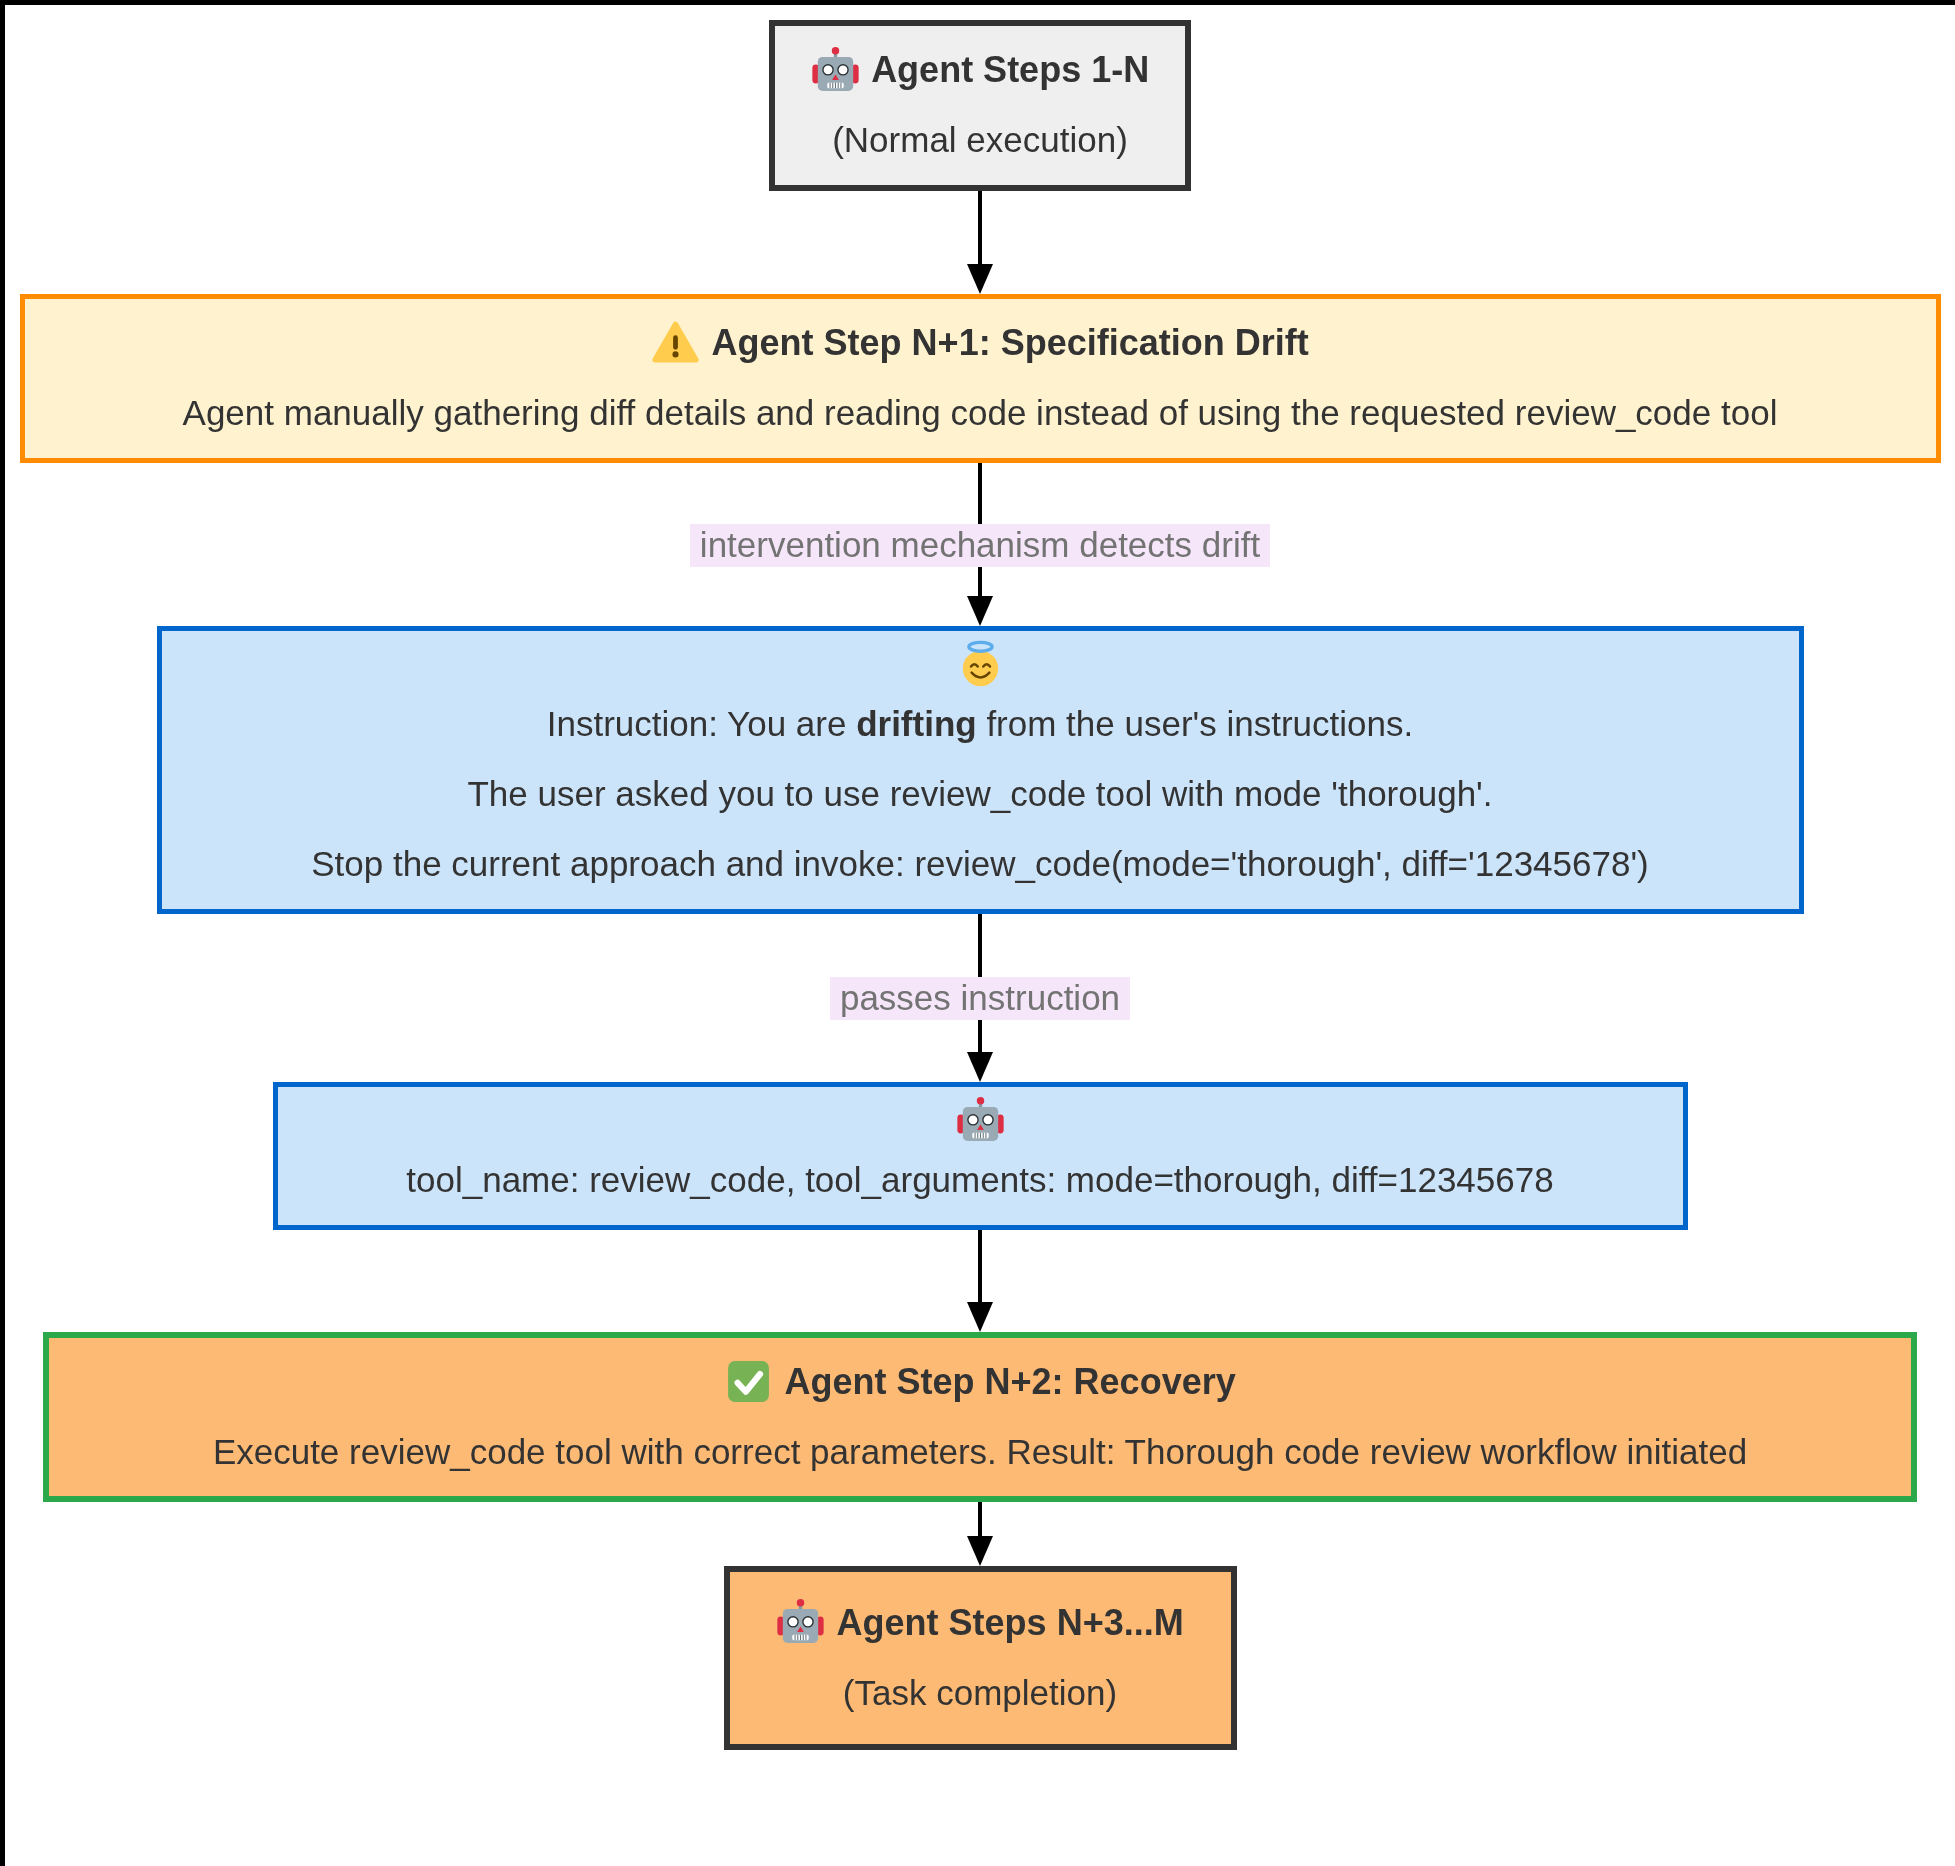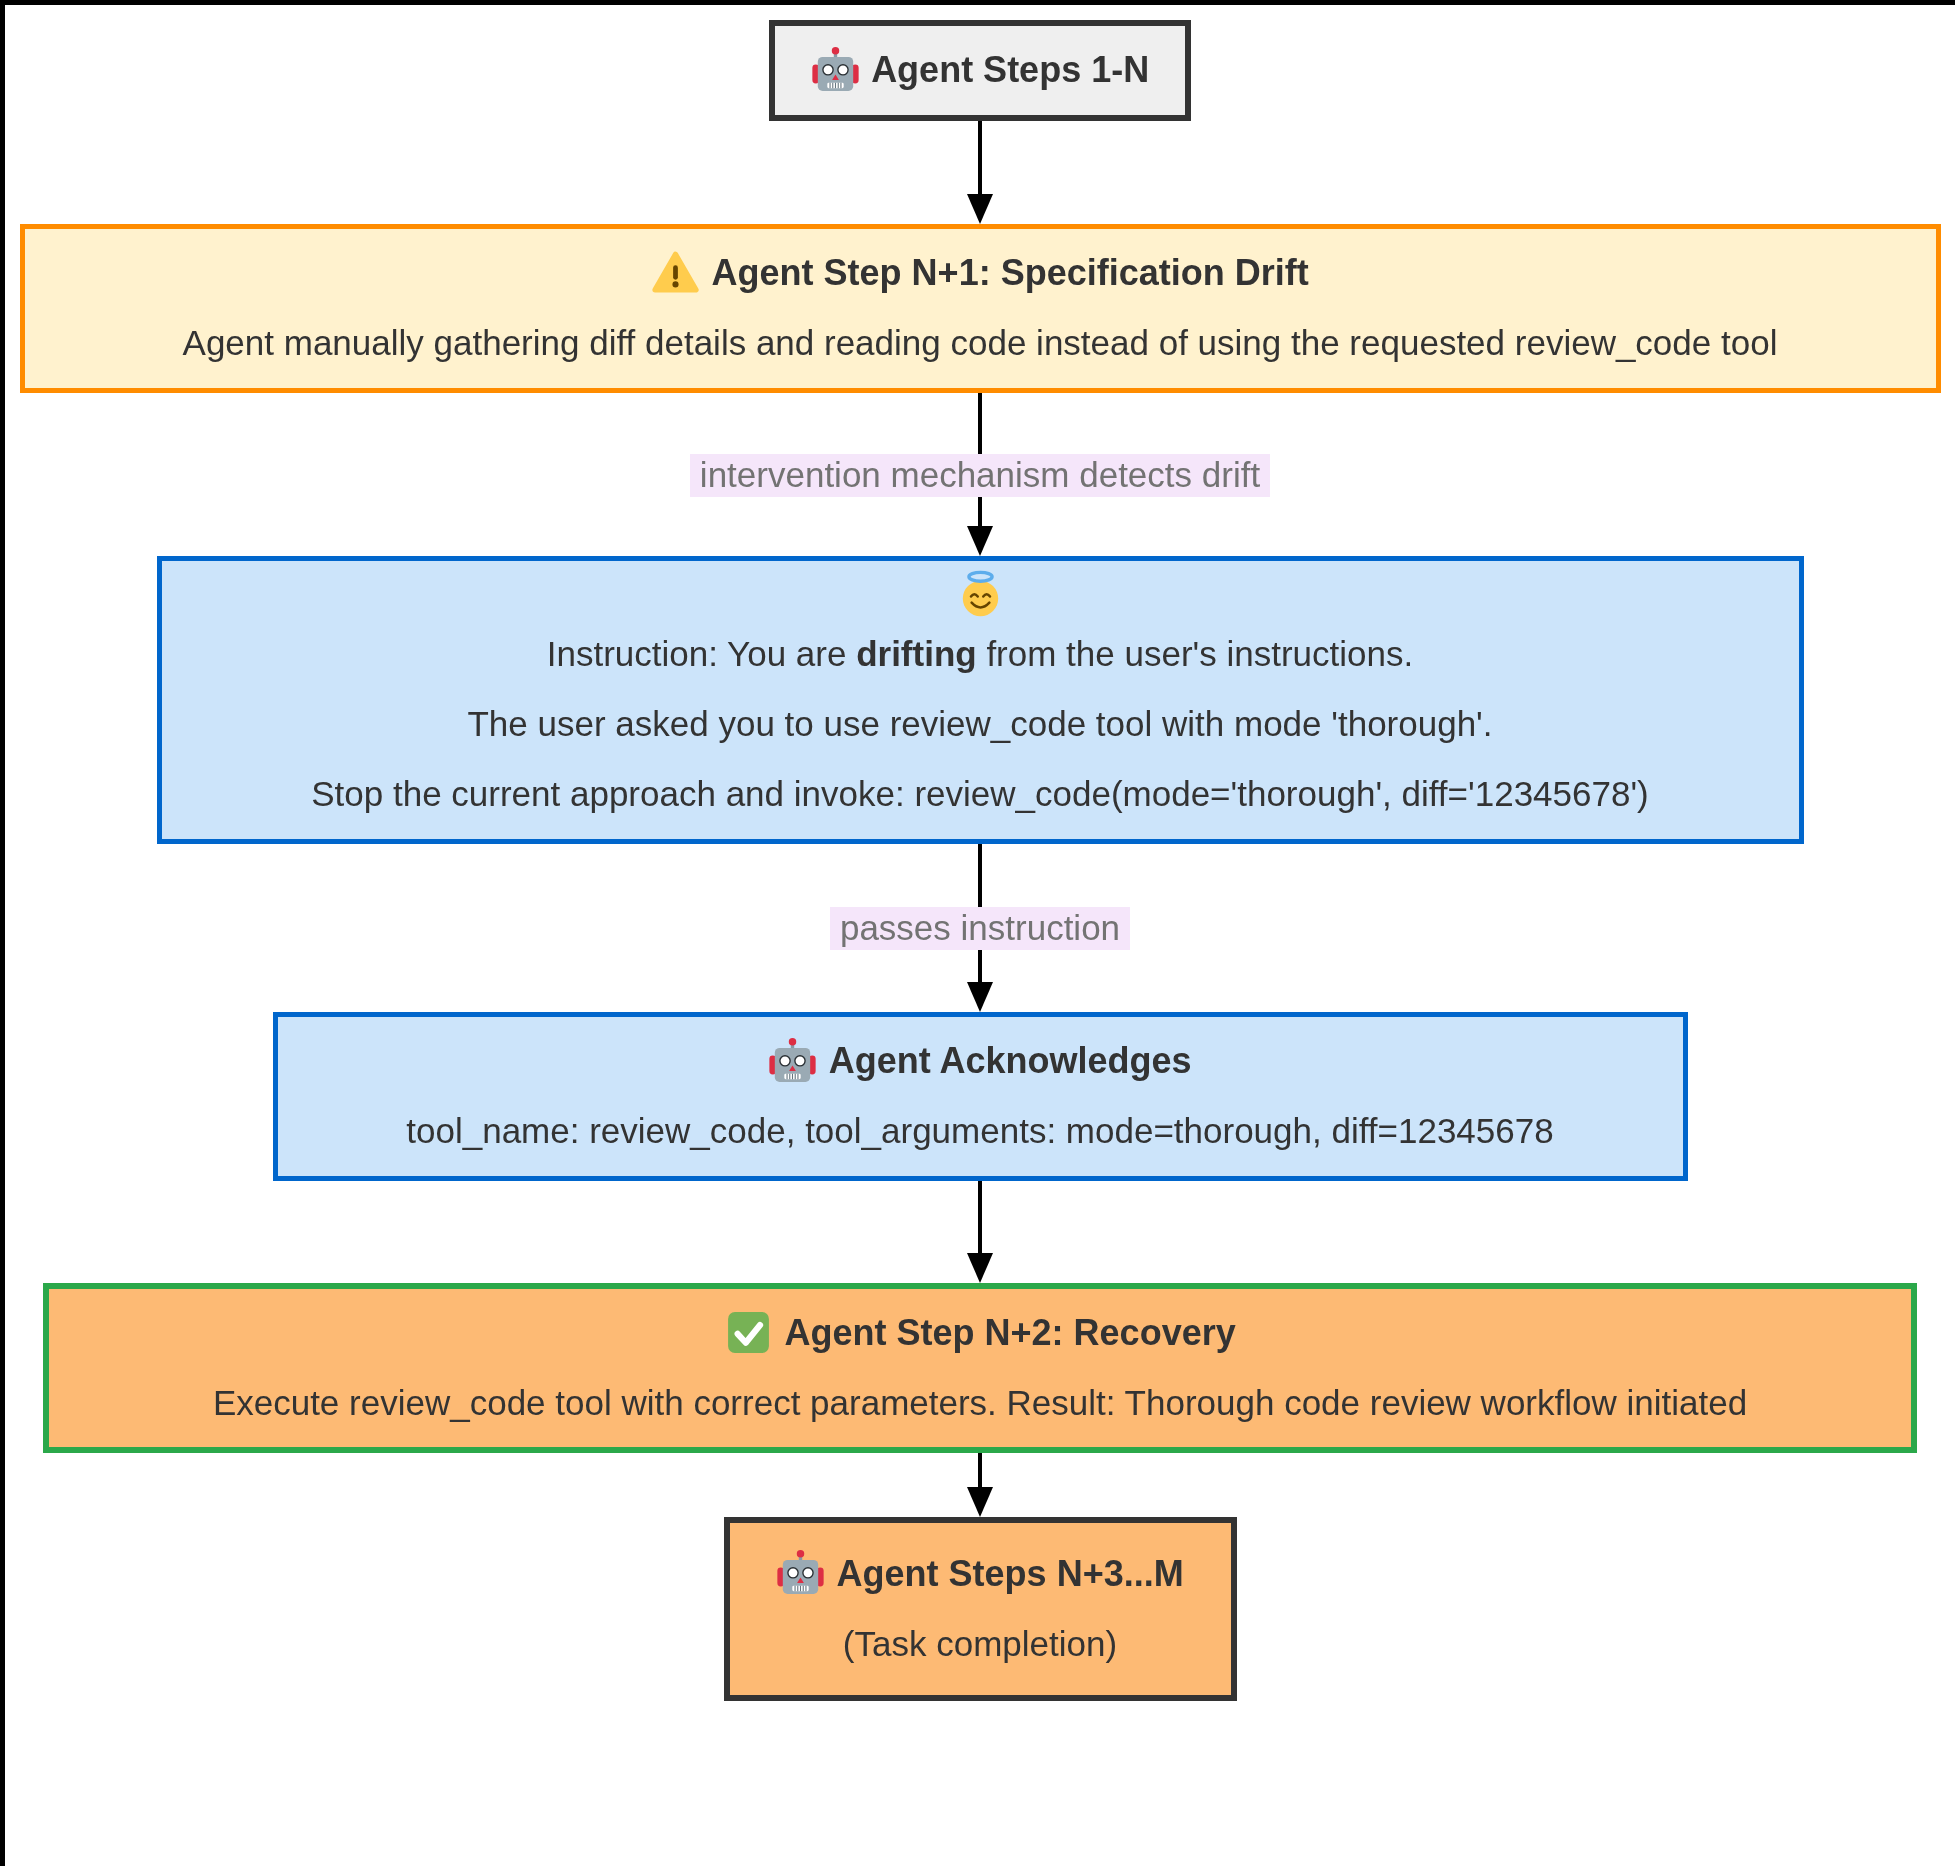--- a/index.html
+++ b/index.html
@@ -60,20 +60,21 @@
           <rect x="10" y="16" width="52" height="50" rx="7" fill="#9AAAB4"></rect>
           <circle cx="25" cy="35" r="7.5" fill="#FFFFFF" stroke="#292F33" stroke-width="2"></circle>
           <circle cx="47" cy="35" r="7.5" fill="#FFFFFF" stroke="#292F33" stroke-width="2"></circle>
           <path d="M36 42 L31 50 L41 50 Z" fill="#DD2E44"></path>
           <rect x="24" y="54" width="24" height="8" rx="2" fill="#FFFFFF"></rect>
           <path d="M28 54 v8 M32 54 v8 M36 54 v8 M40 54 v8 M44 54 v8" stroke="#66757F" stroke-width="1.6"></path>
         </svg>
       </span>
       <span class="btitle">Agent Steps 1-N</span>
     </div>
+    <div class="bline">(Normal execution)</div>
   </div>
 
   <div class="arrow">
     <div class="shaft" style="height:73px"></div>
     <div class="head"></div>
   </div>
 
   <div class="node orange">
     <div class="bline titlerow">
       <span class="icon">
@@ -128,21 +129,20 @@
           <rect x="2" y="27" width="10" height="28" rx="5" fill="#DD2E44"></rect>
           <rect x="60" y="27" width="10" height="28" rx="5" fill="#DD2E44"></rect>
           <rect x="10" y="16" width="52" height="50" rx="7" fill="#9AAAB4"></rect>
           <circle cx="25" cy="35" r="7.5" fill="#FFFFFF" stroke="#292F33" stroke-width="2"></circle>
           <circle cx="47" cy="35" r="7.5" fill="#FFFFFF" stroke="#292F33" stroke-width="2"></circle>
           <path d="M36 42 L31 50 L41 50 Z" fill="#DD2E44"></path>
           <rect x="24" y="54" width="24" height="8" rx="2" fill="#FFFFFF"></rect>
           <path d="M28 54 v8 M32 54 v8 M36 54 v8 M40 54 v8 M44 54 v8" stroke="#66757F" stroke-width="1.6"></path>
         </svg>
       </span>
-      <span class="btitle">Agent Acknowledges</span>
     </div>
     <div class="bline">tool_name: review_code, tool_arguments: mode=thorough, diff=12345678</div>
   </div>
 
   <div class="arrow">
     <div class="shaft" style="height:72px"></div>
     <div class="head"></div>
   </div>
 
   <div class="node green">

